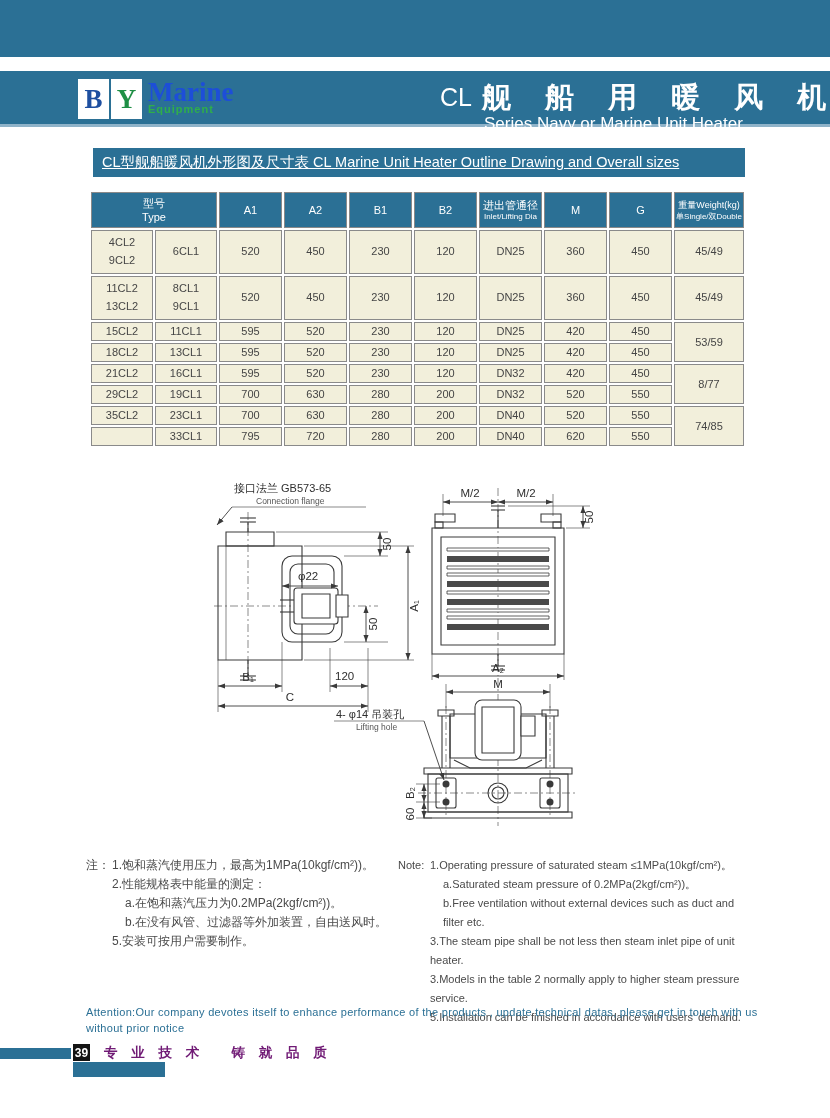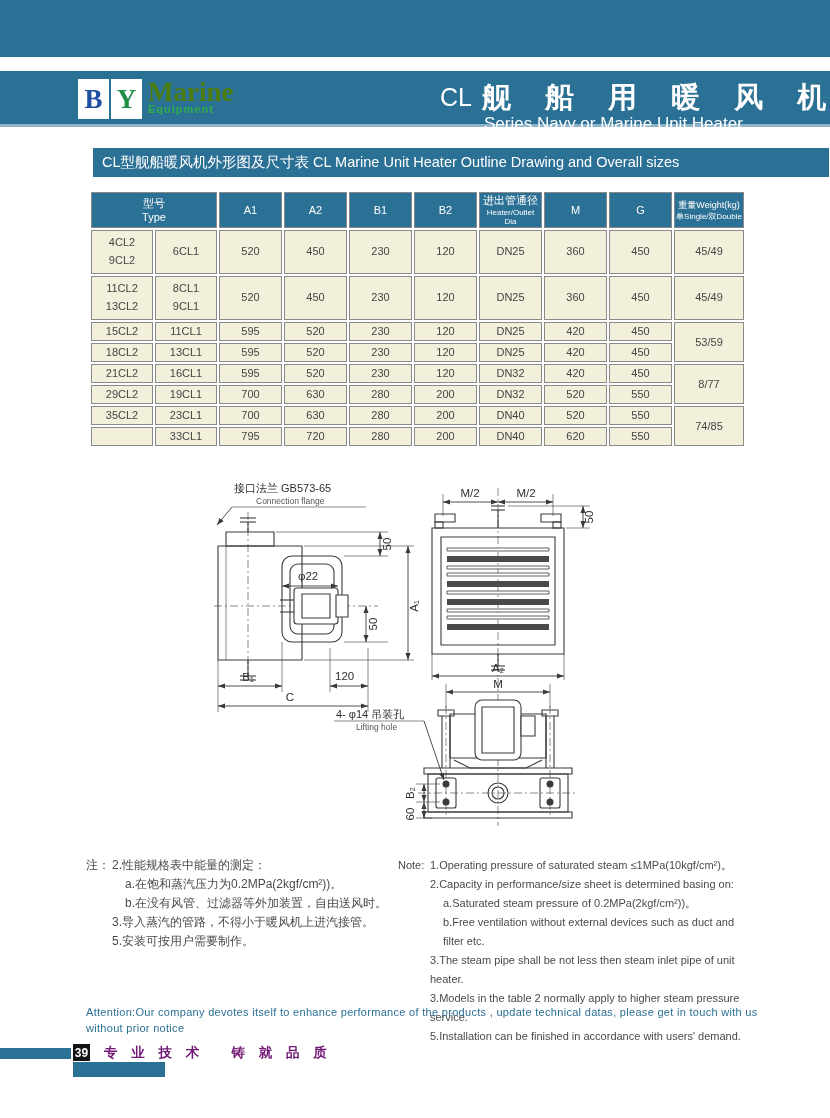--- a/index.html
+++ b/index.html
@@ -9,30 +9,30 @@
   }
   
   .top-band{position:absolute;left:0;top:0;width:830px;height:57px;background:#2b7095;}
   .header-band{position:absolute;left:0;top:71px;width:830px;height:53px;background:#2b7095;border-bottom:3px solid #8fb3c9;}
   .logo{position:absolute;left:78px;top:79px;display:flex;align-items:flex-start;}
   .logo-box{width:31px;height:40px;background:#fff;margin-right:2px;display:flex;align-items:center;justify-content:center;
     font-family:"Liberation Serif","DejaVu Serif",serif;font-weight:bold;font-size:27px;}
   .logo-b{color:#1e4fa0;}
   .logo-y{color:#1f8f45;}
   .logo-word{margin-left:4px;line-height:1;}
-  .logo-marine{font-family:"Liberation Serif","DejaVu Serif",serif;font-weight:bold;font-size:27px;color:#4d7c0f;display:block;}
+  .logo-marine{font-family:"Liberation Serif","DejaVu Serif",serif;font-weight:bold;font-size:27px;color:#1d4ed8;display:block;}
   .logo-equipment{font-size:11px;font-weight:bold;color:#2fae4a;display:block;margin-top:-2px;letter-spacing:1px;}
   .hdr-title{position:absolute;left:440px;top:70px;width:380px;color:#fff;}
   .hdr-row1{display:flex;align-items:flex-end;}
   .hdr-cl{font-size:25px;line-height:1;margin-right:10px;padding-bottom:2px;margin-top:15px;}
   .hdr-cn{font-size:29px;font-weight:bold;line-height:1;letter-spacing:13px;white-space:nowrap;}
   .hdr-en{font-size:17px;margin-left:44px;margin-top:2px;white-space:nowrap;}
   
-  .section-bar{position:absolute;left:93px;top:148px;width:736px;height:29px;background:#2b7095;
-    color:#fff;font-size:14.5px;display:flex;align-items:center;padding-left:9px;box-sizing:border-box;white-space:nowrap;}
+  .section-bar{position:absolute;left:93px;top:148px;width:652px;height:29px;background:#2b7095;
+    color:#fff;font-size:14.5px;display:flex;align-items:center;padding-left:9px;box-sizing:border-box;white-space:nowrap;text-decoration:underline;}
   
   .spec-table{position:absolute;left:89px;top:190px;border-collapse:separate;border-spacing:2px;table-layout:fixed;}
   .spec-table td,.spec-table th{border:1px solid #8a8a8a;text-align:center;vertical-align:middle;
     font-size:11px;padding:0 1px;box-sizing:border-box;}
   .spec-table th{background:#2b7095;color:#fff;font-weight:normal;height:36px;}
   .spec-table td{background:#f2efdb;color:#454545;white-space:pre-line;line-height:1.6;}
   tr.tall td{height:44px;}
   tr.short td{height:19px;line-height:1.1;}
   .w-type{width:62px;} .w-dim{width:63px;} .w-wt{width:70px;}
   .th-sub{font-size:8px;display:block;line-height:1.2;}
@@ -115,21 +115,21 @@
     <th colspan="2">
       <span class="th-main">型号</span>
       <span class="th-main">Type</span>
     </th>
     <th>A1</th>
     <th>A2</th>
     <th>B1</th>
     <th>B2</th>
     <th>
       <span class="th-main">进出管通径</span>
-      <span class="th-sub">Heater/Outlet Dia</span>
+      <span class="th-sub">Inlet/Lifting Dia</span>
     </th>
     <th>M</th>
     <th>G</th>
     <th>
       <span class="th-wt1">重量Weight(kg)</span>
       <span class="th-sub">单Single/双Double</span>
     </th>
   </tr>
   <tr class="tall">
     <td>4CL2
@@ -399,33 +399,32 @@
     <line class="thin" x1="246" y1="356" x2="262" y2="356"></line>
     <line class="dim" x1="254" y1="340" x2="254" y2="356"></line>
     <text class="dimtxt" text-anchor="middle" transform="rotate(-90 244 352)" x="244" y="352">60</text>
   </g>
 </svg>
 </div>
 
 <div class="notes notes-cn">
   <span class="notes-label">注：</span>
   <div class="notes-lines">
+    <div>1.饱和蒸汽使用压力，最高为1MPa(10kgf/cm²))。</div>
     <div>2.性能规格表中能量的测定：</div>
     <div class="ind">a.在饱和蒸汽压力为0.2MPa(2kgf/cm²))。</div>
     <div class="ind">b.在没有风管、过滤器等外加装置，自由送风时。</div>
-    <div>3.导入蒸汽的管路，不得小于暖风机上进汽接管。</div>
     <div>5.安装可按用户需要制作。</div>
   </div>
 </div>
 
 <div class="notes notes-en">
   <span class="notes-label">Note:</span>
   <div class="notes-lines">
     <div>1.Operating pressure of saturated steam ≤1MPa(10kgf/cm²)。</div>
-    <div>2.Capacity in performance/size sheet is determined basing on:</div>
     <div class="ind">a.Saturated steam pressure of 0.2MPa(2kgf/cm²))。</div>
     <div class="ind">b.Free ventilation without external devices such as duct and filter etc.</div>
     <div>3.The steam pipe shall be not less then steam inlet pipe of unit heater.</div>
     <div>3.Models in the table 2 normally apply to higher steam pressure service.</div>
     <div>5.Installation can be finished in accordance with users'  demand.</div>
   </div>
 </div>
 
 <div class="attention">
   <div class="en">Attention:Our company devotes itself to enhance performance of the products , update technical datas, please get in touch with us without prior notice</div>

